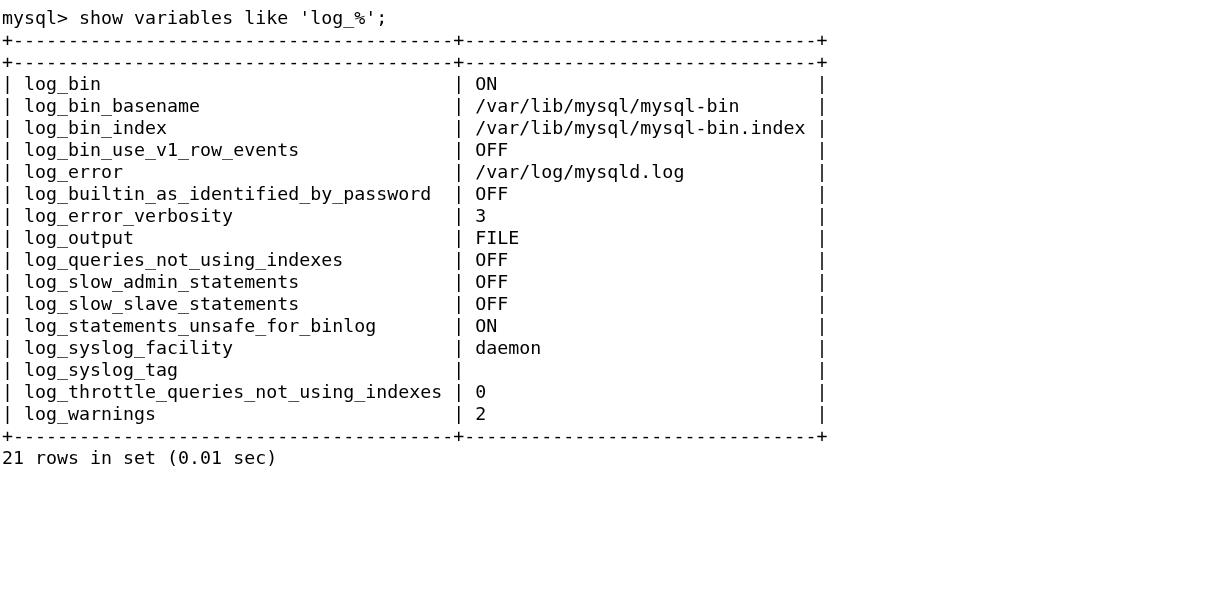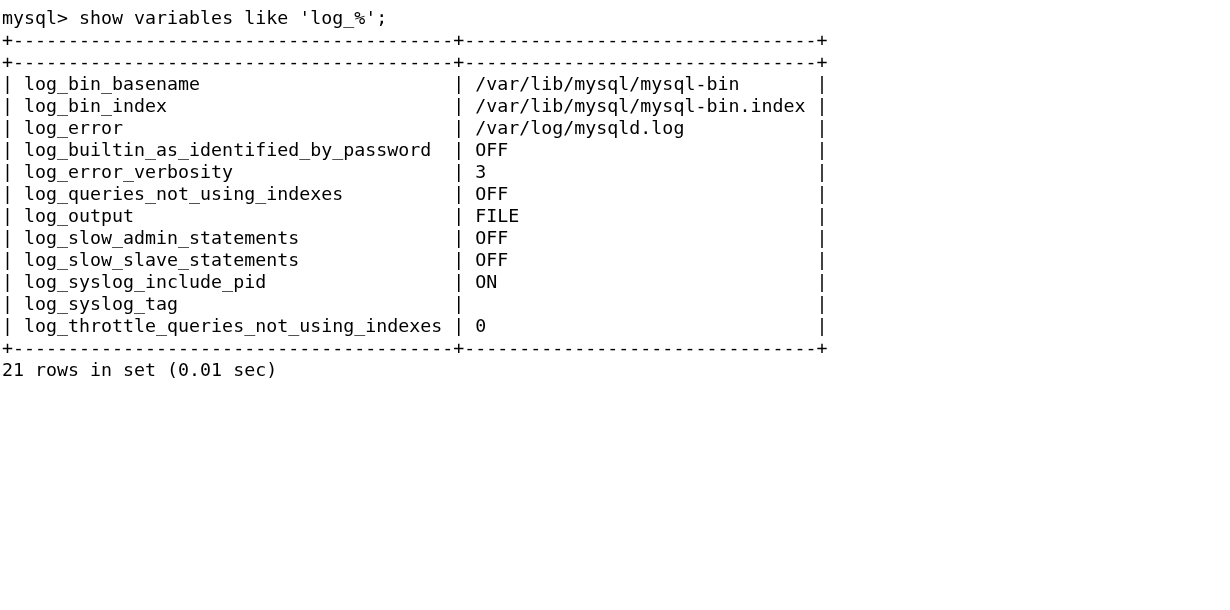--- a/index.html
+++ b/index.html
@@ -29,28 +29,32 @@
   .prompt, .command { display: inline; }
 </style>
 </head>
 <body style="background: rgb(255, 255, 255);">
 
 <div class="terminal" style="color: rgb(0, 0, 0); background: rgb(255, 255, 255);">
   <div class="line"><span class="prompt">mysql&gt;</span><span class="command">show variables like 'log_%';</span></div>
   <div id="ascii-table">
       <div class="line">+----------------------------------------+--------------------------------+</div>
       <div class="line">+----------------------------------------+--------------------------------+</div>
+      <div class="line">| log_bin                                | ON                             |</div>
       <div class="line">| log_bin_basename                       | /var/lib/mysql/mysql-bin       |</div>
       <div class="line">| log_bin_index                          | /var/lib/mysql/mysql-bin.index |</div>
+      <div class="line">| log_bin_use_v1_row_events              | OFF                            |</div>
       <div class="line">| log_error                              | /var/log/mysqld.log            |</div>
       <div class="line">| log_builtin_as_identified_by_password  | OFF                            |</div>
       <div class="line">| log_error_verbosity                    | 3                              |</div>
+      <div class="line">| log_output                             | FILE                           |</div>
       <div class="line">| log_queries_not_using_indexes          | OFF                            |</div>
-      <div class="line">| log_output                             | FILE                           |</div>
       <div class="line">| log_slow_admin_statements              | OFF                            |</div>
       <div class="line">| log_slow_slave_statements              | OFF                            |</div>
-      <div class="line">| log_syslog_include_pid                 | ON                             |</div>
+      <div class="line">| log_statements_unsafe_for_binlog       | ON                             |</div>
+      <div class="line">| log_syslog_facility                    | daemon                         |</div>
       <div class="line">| log_syslog_tag                         |                                |</div>
       <div class="line">| log_throttle_queries_not_using_indexes | 0                              |</div>
+      <div class="line">| log_warnings                           | 2                              |</div>
       <div class="line">+----------------------------------------+--------------------------------+</div>
     </div>
   <div class="line">21 rows in set (0.01 sec)</div>
 </div>
 
 </body></html>

